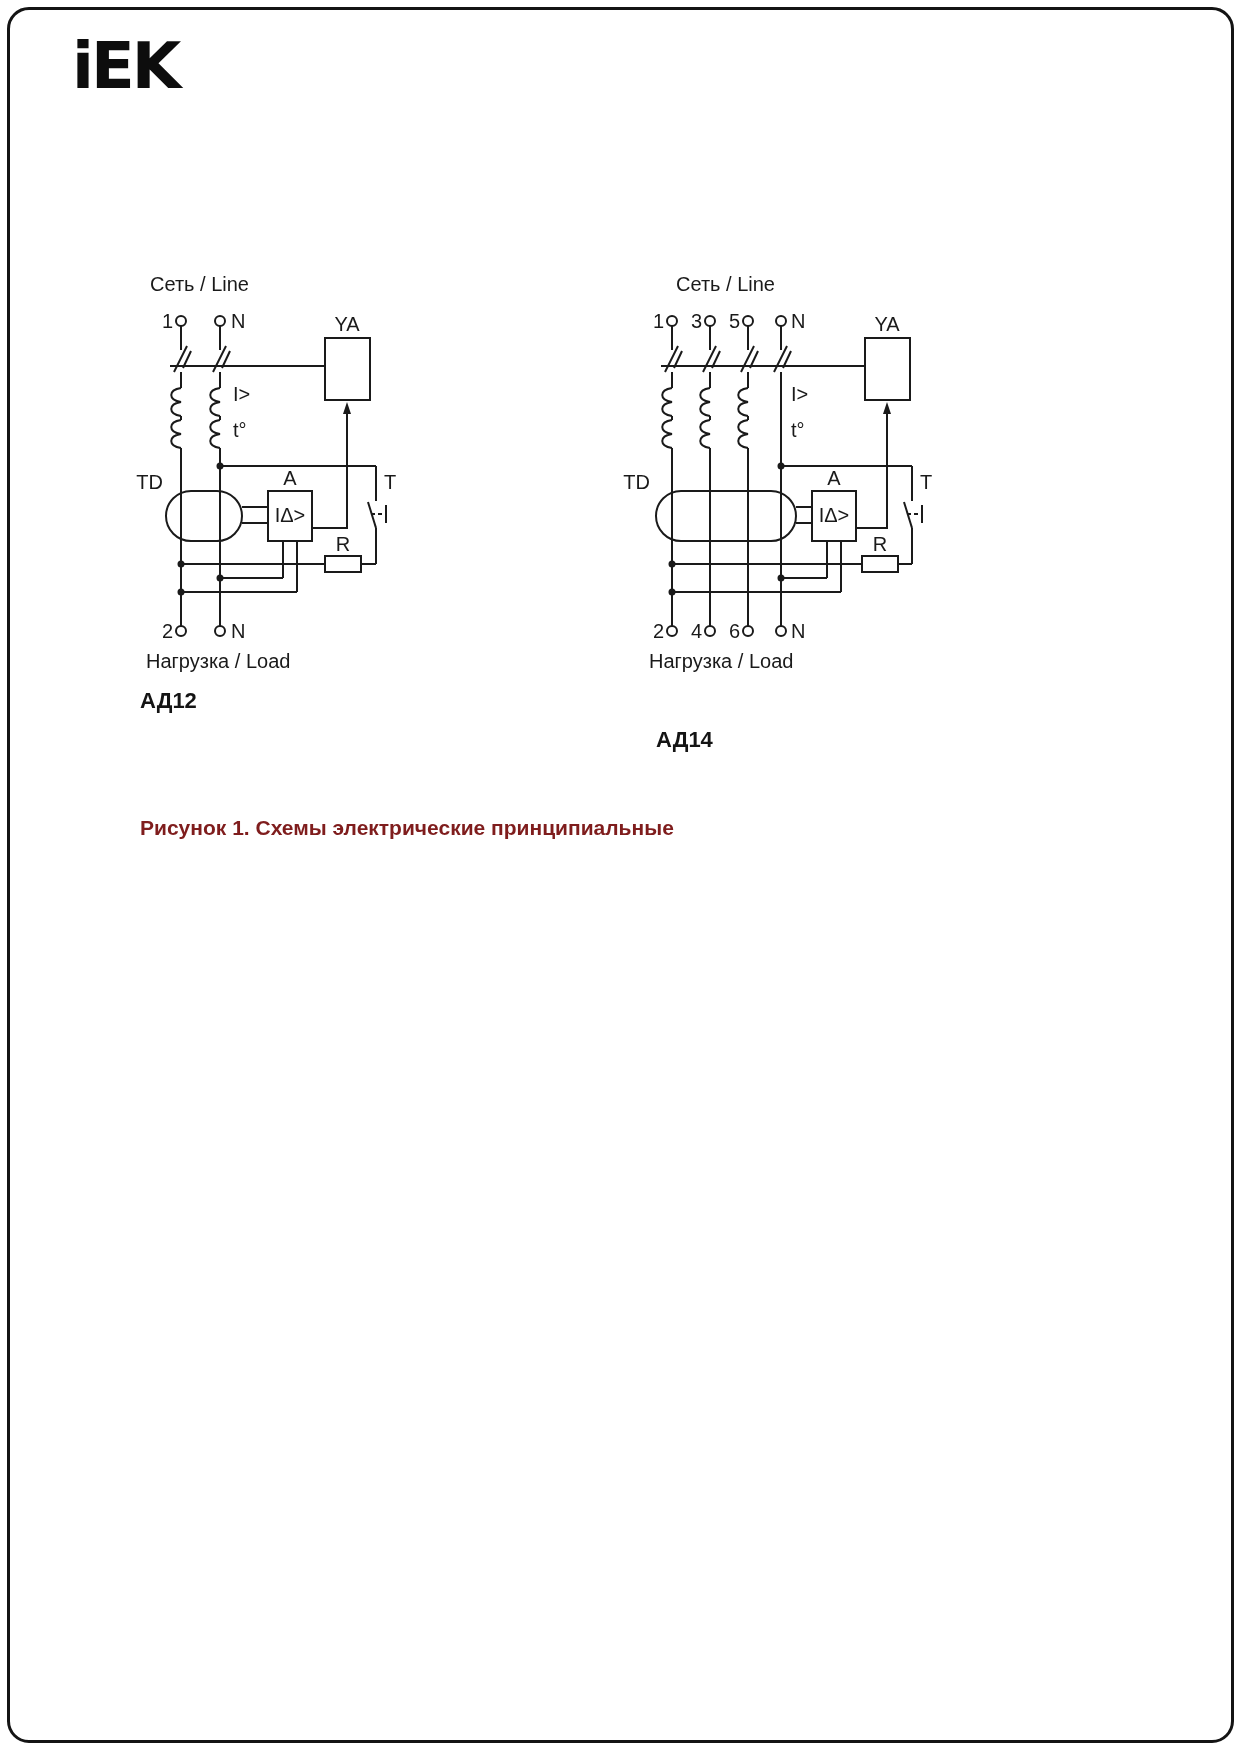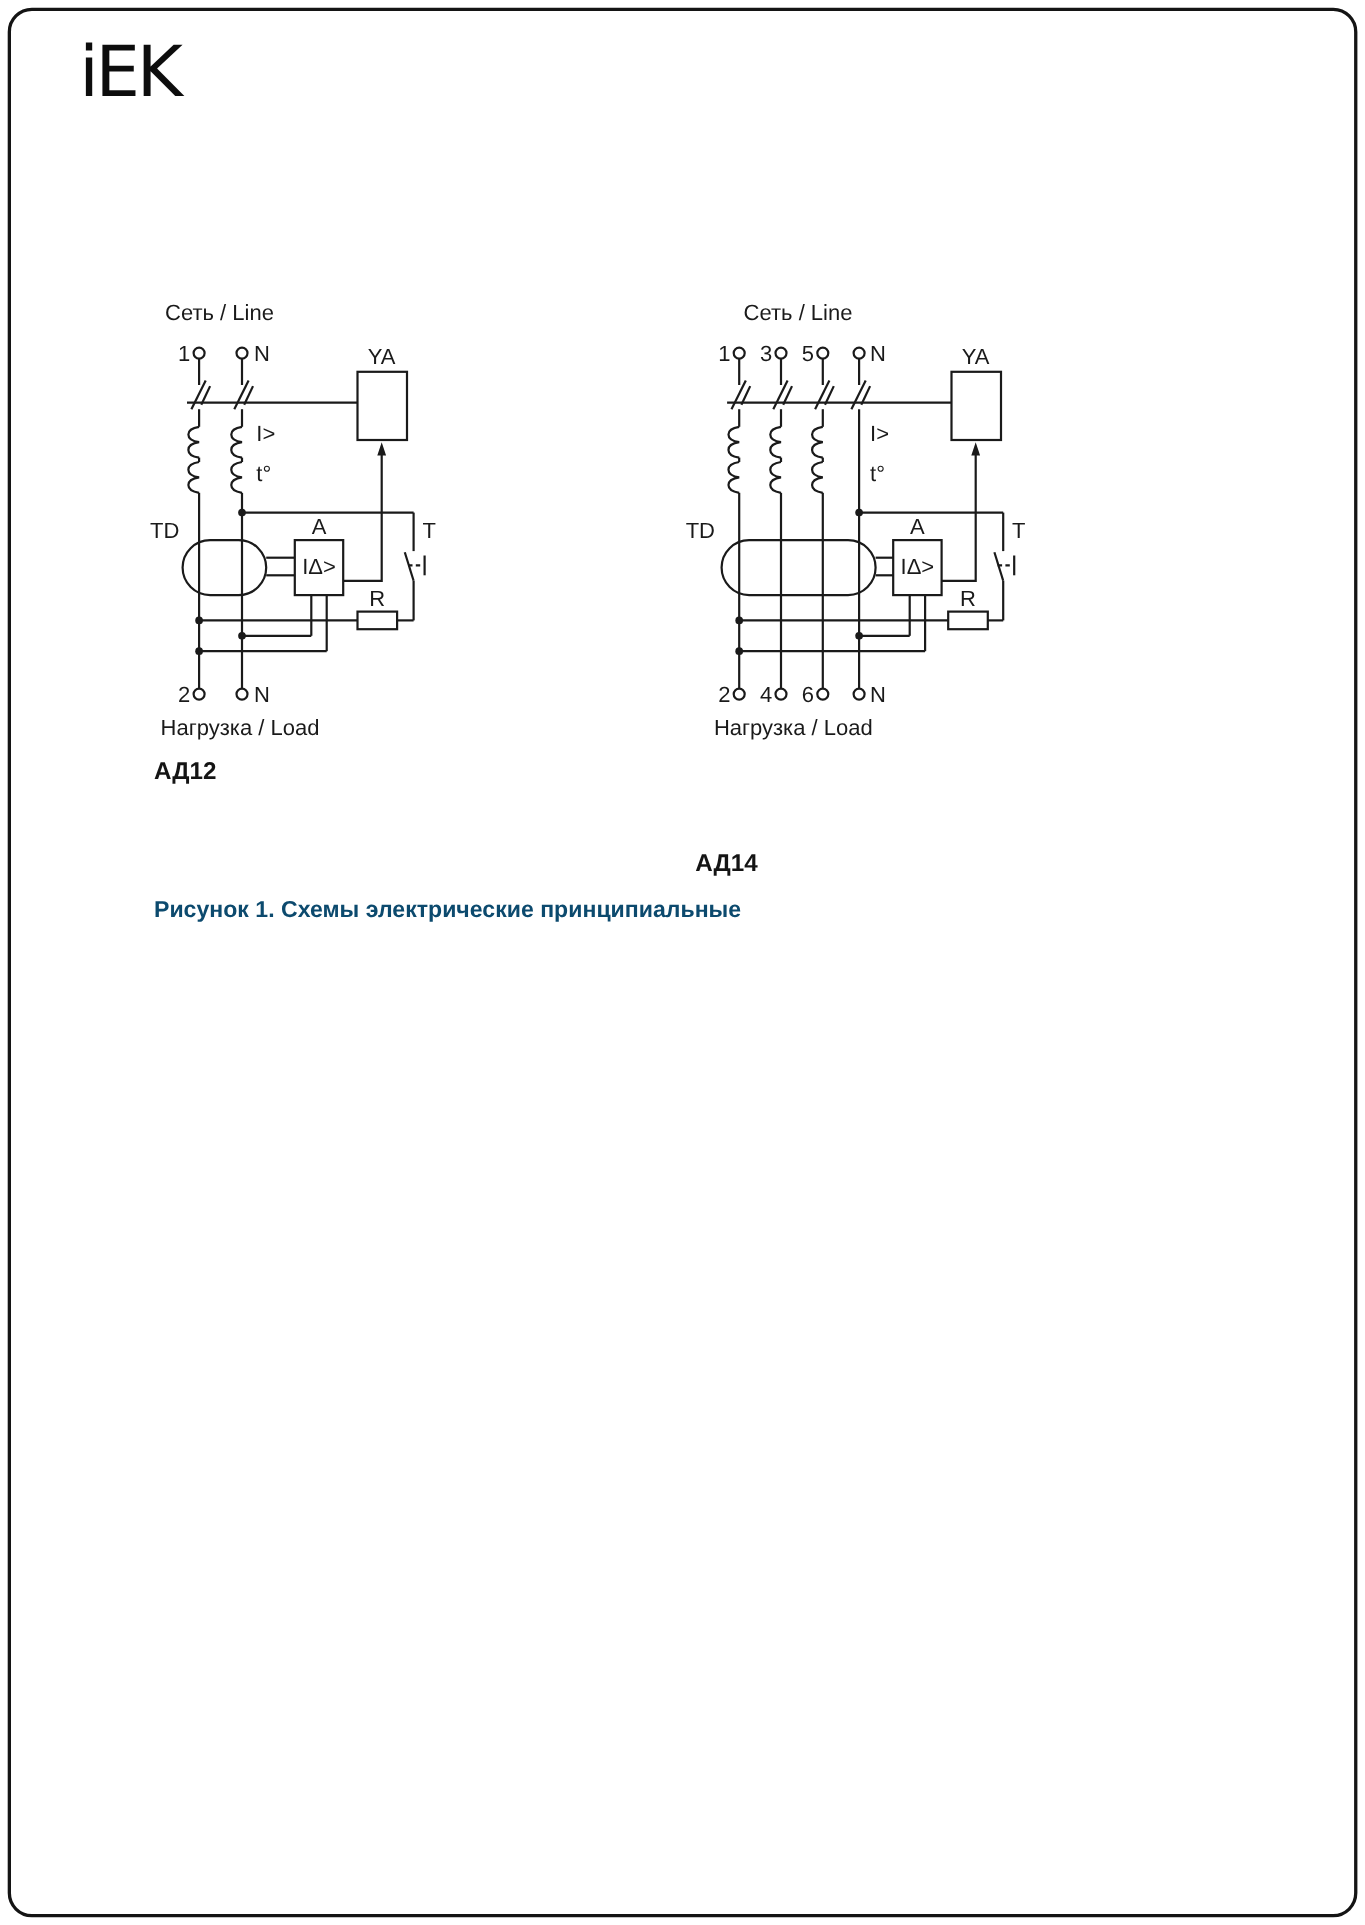--- a/index.html
+++ b/index.html
@@ -10,41 +10,41 @@
     overflow:hidden;
   }
   .border-frame {
     position:absolute; left:7px; top:7px; right:7px; bottom:7px;
     border:3px solid #141414; border-radius:22px;
     pointer-events:none;
   }
   .logo {
     position:absolute; left:72px; top:34px;
     font-family:"DejaVu Sans", sans-serif;
-    font-size:64px; font-weight:400; letter-spacing:-3px;
+    font-size:64px; font-weight:700; letter-spacing:-3px;
     color:#0d0d0d; line-height:1;
   }
   svg.schematics { position:absolute; left:0; top:0; }
   svg text {
     font-family:"Liberation Sans", sans-serif;
     font-size:20px; fill:#1a1a1a; stroke:none;
   }
   .w line, .w path, .w polyline, .w rect {
     stroke:#1a1a1a; stroke-width:2; fill:none;
   }
   .term { fill:#ffffff; stroke:#1a1a1a; stroke-width:2; }
   .dot  { fill:#1a1a1a; stroke:none; }
   .arrowhead { fill:#1a1a1a; stroke:none; }
   .dashed { stroke-dasharray:4 3; }
   .model-label {
     position:absolute; font-size:22px; font-weight:700; color:#141414;
   }
   .caption {
     position:absolute; left:140px; top:816px;
-    font-size:21px; font-weight:700; color:#0c4a6e;
+    font-size:21px; font-weight:700; color:#7f1d1d;
   }
 </style>
 </head>
 <body>
 
 <div class="border-frame"></div>
 
 <div class="logo">iEK</div>
 
 <svg class="schematics" width="1241" height="1750" viewBox="0 0 1241 1750" xmlns="http://www.w3.org/2000/svg">
@@ -227,15 +227,15 @@
     <text x="664" y="638" text-anchor="end">2</text>
     <text x="702" y="638" text-anchor="end">4</text>
     <text x="740" y="638" text-anchor="end">6</text>
     <text x="791" y="638">N</text>
     <text x="649" y="668">Нагрузка / Load</text>
   </g>
 </svg>
 
 <div class="model-label" style="left:140px; top:688px;">АД12</div>
 
-<div class="model-label" style="left:632px; top:727px;margin-top:45px;">АД14</div>
+<div class="model-label" style="left:656px; top:727px;">АД14</div>
 
 <div class="caption">Рисунок 1. Схемы электрические принципиальные</div>
 
 </body></html>

